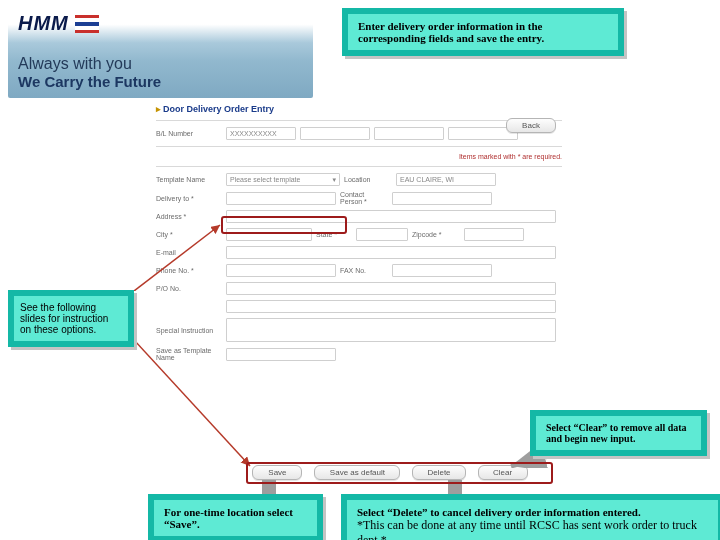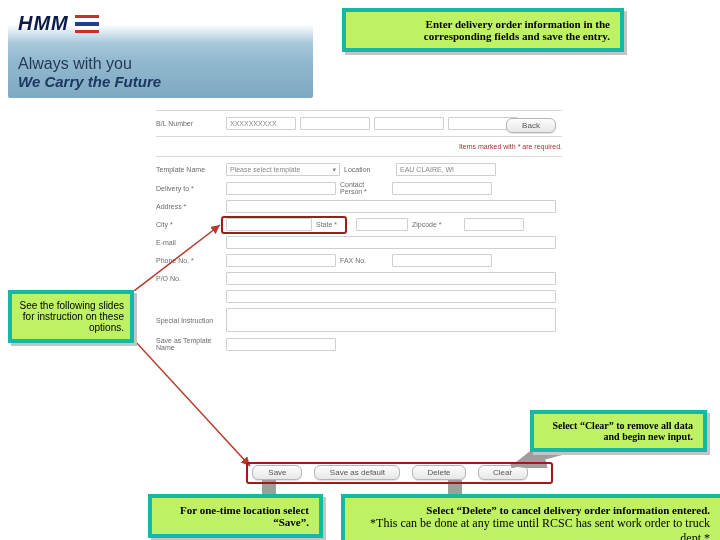--- a/index.html
+++ b/index.html
@@ -22,31 +22,31 @@
   }
   .header .logo {
     font-family: Arial Black, Arial, sans-serif;
     font-size: 20px; font-weight: 900;
     font-style: italic; letter-spacing: 1px;
     color: #0a1a4a;
     display: flex; align-items: center; gap: 6px;
   }
   .header .logo svg { width: 24px; height: 18px; }
   .header .tagline { font-size: 16px; color: #233a59; margin-top: 20px; }
-  .header .slogan { font-size: 15px; font-weight: 700; color: #1c3761; font-style: italic; }
+  .header .slogan { font-size: 15px; font-weight: 700; color: #1c3761; }
 
   .callout {
     position: absolute;
-    background: #bef264;
-    border: 4px solid #14b8a6;
+    background: #5eead4;
+    border: 6px solid #14b8a6;
     box-shadow: 3px 3px 0 #c4c4c4;
     padding: 6px 10px;
     font-size: 11px;
     font-weight: bold;
-    text-align: right;
+    text-align: left;
     font-family: "Times New Roman", serif;
     color: #000;
     z-index: 30;
   }
   .callout-top { top: 8px; left: 342px; width: 282px; }
   .callout-left { top: 290px; left: 8px; width: 126px; font-size: 10px; font-weight: normal; font-family: Arial, sans-serif; padding: 6px; }
   .callout-clear { top: 410px; left: 530px; width: 177px; font-size: 10px; }
   .callout-save { top: 494px; left: 148px; width: 175px; }
   .callout-delete { top: 494px; left: 341px; width: 383px; font-size: 11px; }
   .callout-delete .sub { font-size: 12px; font-weight: normal; }
@@ -131,20 +131,24 @@
 <div class="callout callout-top">Enter delivery order information in the corresponding fields and save the entry.</div>
 <div class="callout callout-left">See the following slides for instruction on these options.</div>
 <div class="callout callout-clear">Select “Clear” to remove all data and begin new input.</div>
 <div class="callout callout-save">For one-time location select “Save”.</div>
 <div class="callout callout-delete">
   <div>Select “Delete” to cancel delivery order information entered.</div>
   <div class="sub">*This can be done at any time until RCSC has sent work order to truck dept.*</div>
 </div>
 
 <div class="form-panel">
+  <div class="form-title">
+    <span class="arrow">▸</span>
+    <span>Door Delivery Order Entry</span>
+  </div>
   <div class="back-btn">
     <div class="btn3d">Back</div>
   </div>
   <div class="rule"></div>
 
   <div class="row">
     <span class="lbl">B/L Number</span>
     <span class="fld" style="width:70px">XXXXXXXXXX</span>
     <span class="fld" style="width:70px"></span>
     <span class="fld" style="width:70px"></span>

